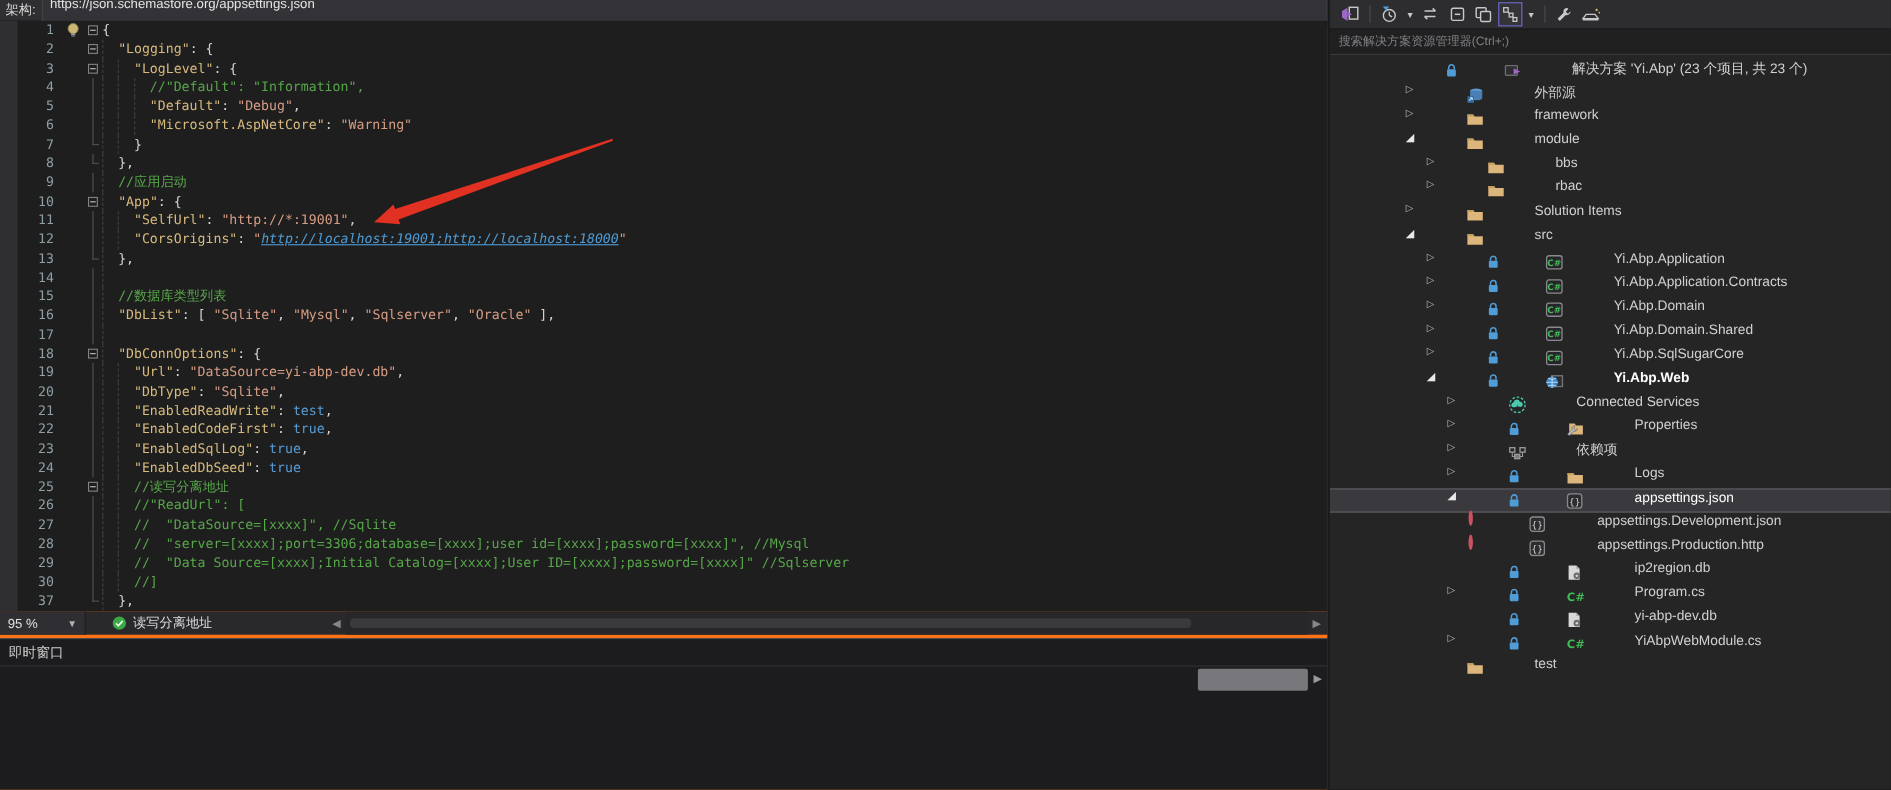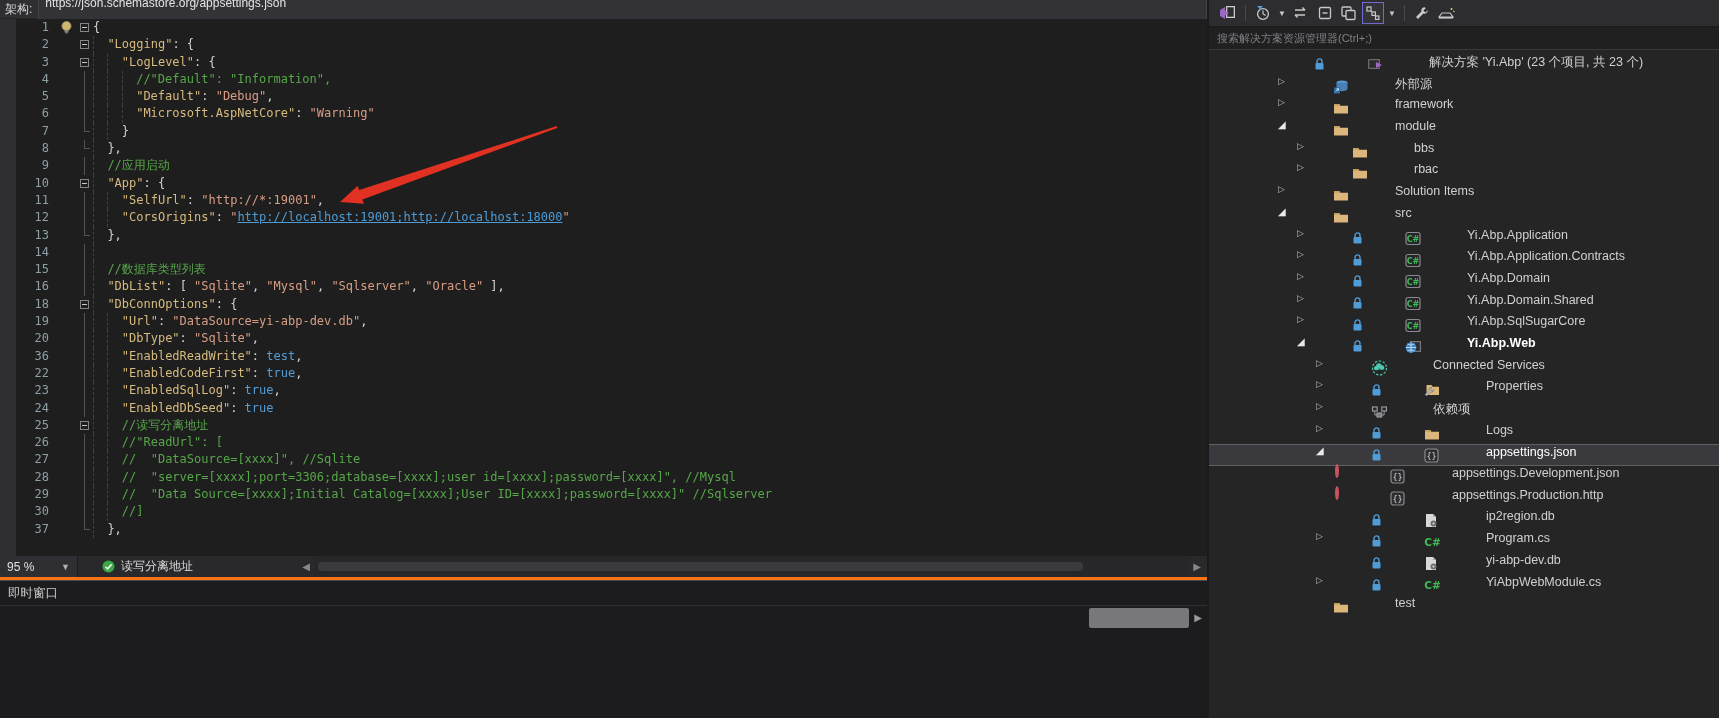--- a/index.html
+++ b/index.html
@@ -31,21 +31,21 @@
     border:1px solid #848488; background:#1e1e1e;
   }
   .fold .fbox::after { content:""; position:absolute; left:1px; top:3px; width:5px; height:1px; background:#c8c8c8; }
   .fold .fline { position:absolute; left:6px; top:0; width:1px; height:100%; background:#525257; }
   .fold .fend { position:absolute; left:6px; top:0; width:6px; height:9px; border-left:1px solid #525257; border-bottom:1px solid #525257; }
   .code { flex:1; display:flex; align-items:stretch; }
   .guide { width:14.4px; flex:none; border-left:1px dashed #3f3f45; }
   .code .t { white-space:pre; }
   .t.p { color:#d4d4d4; } .t.k { color:#d7ba7d; } .t.s { color:#d69d85; }
   .t.c { color:#57a64a; } .t.b { color:#569cd6; }
-  .t.l { color:#4e9cd6; text-decoration:underline; }
+  .t.l { color:#4e9cd6; text-decoration:underline;font-style:italic; }
   .arrow-overlay { position:absolute; left:0; top:0; width:1207px; height:537px; pointer-events:none; }
   
   .editor-statusbar { height:21px; background:#29292c; display:flex; align-items:center; position:relative; }
   .zoom-box {
     width:78px; height:21px; background:#2f2f33; border-right:1px solid #1d1d1f;
     display:flex; align-items:center; justify-content:space-between; padding:0 7px;
     font-size:12px; color:#e0e0e0; cursor:default;
   }
   .zoom-caret { font-size:9px; color:#b0b0b0; }
   .health { display:flex; align-items:center; gap:6px; margin-left:24px; font-size:12px; color:#dcdcdc; }
@@ -117,24 +117,25 @@
           <div class="cl"><span class="ln">7</span><span class="act"></span><span class="fold"><span class="fend"></span></span><span class="code"><span class="guide"></span><span class="guide"></span><span class="t p">}</span></span></div>
           <div class="cl"><span class="ln">8</span><span class="act"></span><span class="fold"><span class="fend"></span></span><span class="code"><span class="guide"></span><span class="t p">},</span></span></div>
           <div class="cl"><span class="ln">9</span><span class="act"></span><span class="fold"><span class="fline"></span></span><span class="code"><span class="guide"></span><span class="t c">//应用启动</span></span></div>
           <div class="cl"><span class="ln">10</span><span class="act"></span><span class="fold"><span class="fbox"></span></span><span class="code"><span class="guide"></span><span class="t k">"App"</span><span class="t p">: {</span></span></div>
           <div class="cl"><span class="ln">11</span><span class="act"></span><span class="fold"><span class="fline"></span></span><span class="code"><span class="guide"></span><span class="guide"></span><span class="t k">"SelfUrl"</span><span class="t p">: </span><span class="t s">"http://*:19001"</span><span class="t p">,</span></span></div>
           <div class="cl"><span class="ln">12</span><span class="act"></span><span class="fold"><span class="fline"></span></span><span class="code"><span class="guide"></span><span class="guide"></span><span class="t k">"CorsOrigins"</span><span class="t p">: </span><span class="t s">"</span><span class="t l">http://localhost:19001;http://localhost:18000</span><span class="t s">"</span></span></div>
           <div class="cl"><span class="ln">13</span><span class="act"></span><span class="fold"><span class="fend"></span></span><span class="code"><span class="guide"></span><span class="t p">},</span></span></div>
           <div class="cl"><span class="ln">14</span><span class="act"></span><span class="fold"><span class="fline"></span></span><span class="code"><span class="guide"></span></span></div>
           <div class="cl"><span class="ln">15</span><span class="act"></span><span class="fold"><span class="fline"></span></span><span class="code"><span class="guide"></span><span class="t c">//数据库类型列表</span></span></div>
           <div class="cl"><span class="ln">16</span><span class="act"></span><span class="fold"><span class="fline"></span></span><span class="code"><span class="guide"></span><span class="t k">"DbList"</span><span class="t p">: [ </span><span class="t s">"Sqlite"</span><span class="t p">, </span><span class="t s">"Mysql"</span><span class="t p">, </span><span class="t s">"Sqlserver"</span><span class="t p">, </span><span class="t s">"Oracle"</span><span class="t p"> ],</span></span></div>
+          <div class="cl"><span class="ln">17</span><span class="act"></span><span class="fold"><span class="fline"></span></span><span class="code"><span class="guide"></span></span></div>
           <div class="cl"><span class="ln">18</span><span class="act"></span><span class="fold"><span class="fbox"></span></span><span class="code"><span class="guide"></span><span class="t k">"DbConnOptions"</span><span class="t p">: {</span></span></div>
           <div class="cl"><span class="ln">19</span><span class="act"></span><span class="fold"><span class="fline"></span></span><span class="code"><span class="guide"></span><span class="guide"></span><span class="t k">"Url"</span><span class="t p">: </span><span class="t s">"DataSource=yi-abp-dev.db"</span><span class="t p">,</span></span></div>
           <div class="cl"><span class="ln">20</span><span class="act"></span><span class="fold"><span class="fline"></span></span><span class="code"><span class="guide"></span><span class="guide"></span><span class="t k">"DbType"</span><span class="t p">: </span><span class="t s">"Sqlite"</span><span class="t p">,</span></span></div>
-          <div class="cl"><span class="ln">36</span><span class="act"></span><span class="fold"><span class="fline"></span></span><span class="code"><span class="guide"></span><span class="guide"></span><span class="t k">"EnabledReadWrite"</span><span class="t p">: </span><span class="t b">test</span><span class="t p">,</span></span></div>
+          <div class="cl"><span class="ln">21</span><span class="act"></span><span class="fold"><span class="fline"></span></span><span class="code"><span class="guide"></span><span class="guide"></span><span class="t k">"EnabledReadWrite"</span><span class="t p">: </span><span class="t b">test</span><span class="t p">,</span></span></div>
           <div class="cl"><span class="ln">22</span><span class="act"></span><span class="fold"><span class="fline"></span></span><span class="code"><span class="guide"></span><span class="guide"></span><span class="t k">"EnabledCodeFirst"</span><span class="t p">: </span><span class="t b">true</span><span class="t p">,</span></span></div>
           <div class="cl"><span class="ln">23</span><span class="act"></span><span class="fold"><span class="fline"></span></span><span class="code"><span class="guide"></span><span class="guide"></span><span class="t k">"EnabledSqlLog"</span><span class="t p">: </span><span class="t b">true</span><span class="t p">,</span></span></div>
           <div class="cl"><span class="ln">24</span><span class="act"></span><span class="fold"><span class="fline"></span></span><span class="code"><span class="guide"></span><span class="guide"></span><span class="t k">"EnabledDbSeed"</span><span class="t p">: </span><span class="t b">true</span></span></div>
           <div class="cl"><span class="ln">25</span><span class="act"></span><span class="fold"><span class="fbox"></span></span><span class="code"><span class="guide"></span><span class="guide"></span><span class="t c">//读写分离地址</span></span></div>
           <div class="cl"><span class="ln">26</span><span class="act"></span><span class="fold"><span class="fline"></span></span><span class="code"><span class="guide"></span><span class="guide"></span><span class="t c">//"ReadUrl": [</span></span></div>
           <div class="cl"><span class="ln">27</span><span class="act"></span><span class="fold"><span class="fline"></span></span><span class="code"><span class="guide"></span><span class="guide"></span><span class="t c">//  "DataSource=[xxxx]", //Sqlite</span></span></div>
           <div class="cl"><span class="ln">28</span><span class="act"></span><span class="fold"><span class="fline"></span></span><span class="code"><span class="guide"></span><span class="guide"></span><span class="t c">//  "server=[xxxx];port=3306;database=[xxxx];user id=[xxxx];password=[xxxx]", //Mysql</span></span></div>
           <div class="cl"><span class="ln">29</span><span class="act"></span><span class="fold"><span class="fline"></span></span><span class="code"><span class="guide"></span><span class="guide"></span><span class="t c">//  "Data Source=[xxxx];Initial Catalog=[xxxx];User ID=[xxxx];password=[xxxx]" //Sqlserver</span></span></div>
           <div class="cl"><span class="ln">30</span><span class="act"></span><span class="fold"><span class="fline"></span></span><span class="code"><span class="guide"></span><span class="guide"></span><span class="t c">//]</span></span></div>
           <div class="cl"><span class="ln">37</span><span class="act"></span><span class="fold"><span class="fend"></span></span><span class="code"><span class="guide"></span><span class="t p">},</span></span></div>

